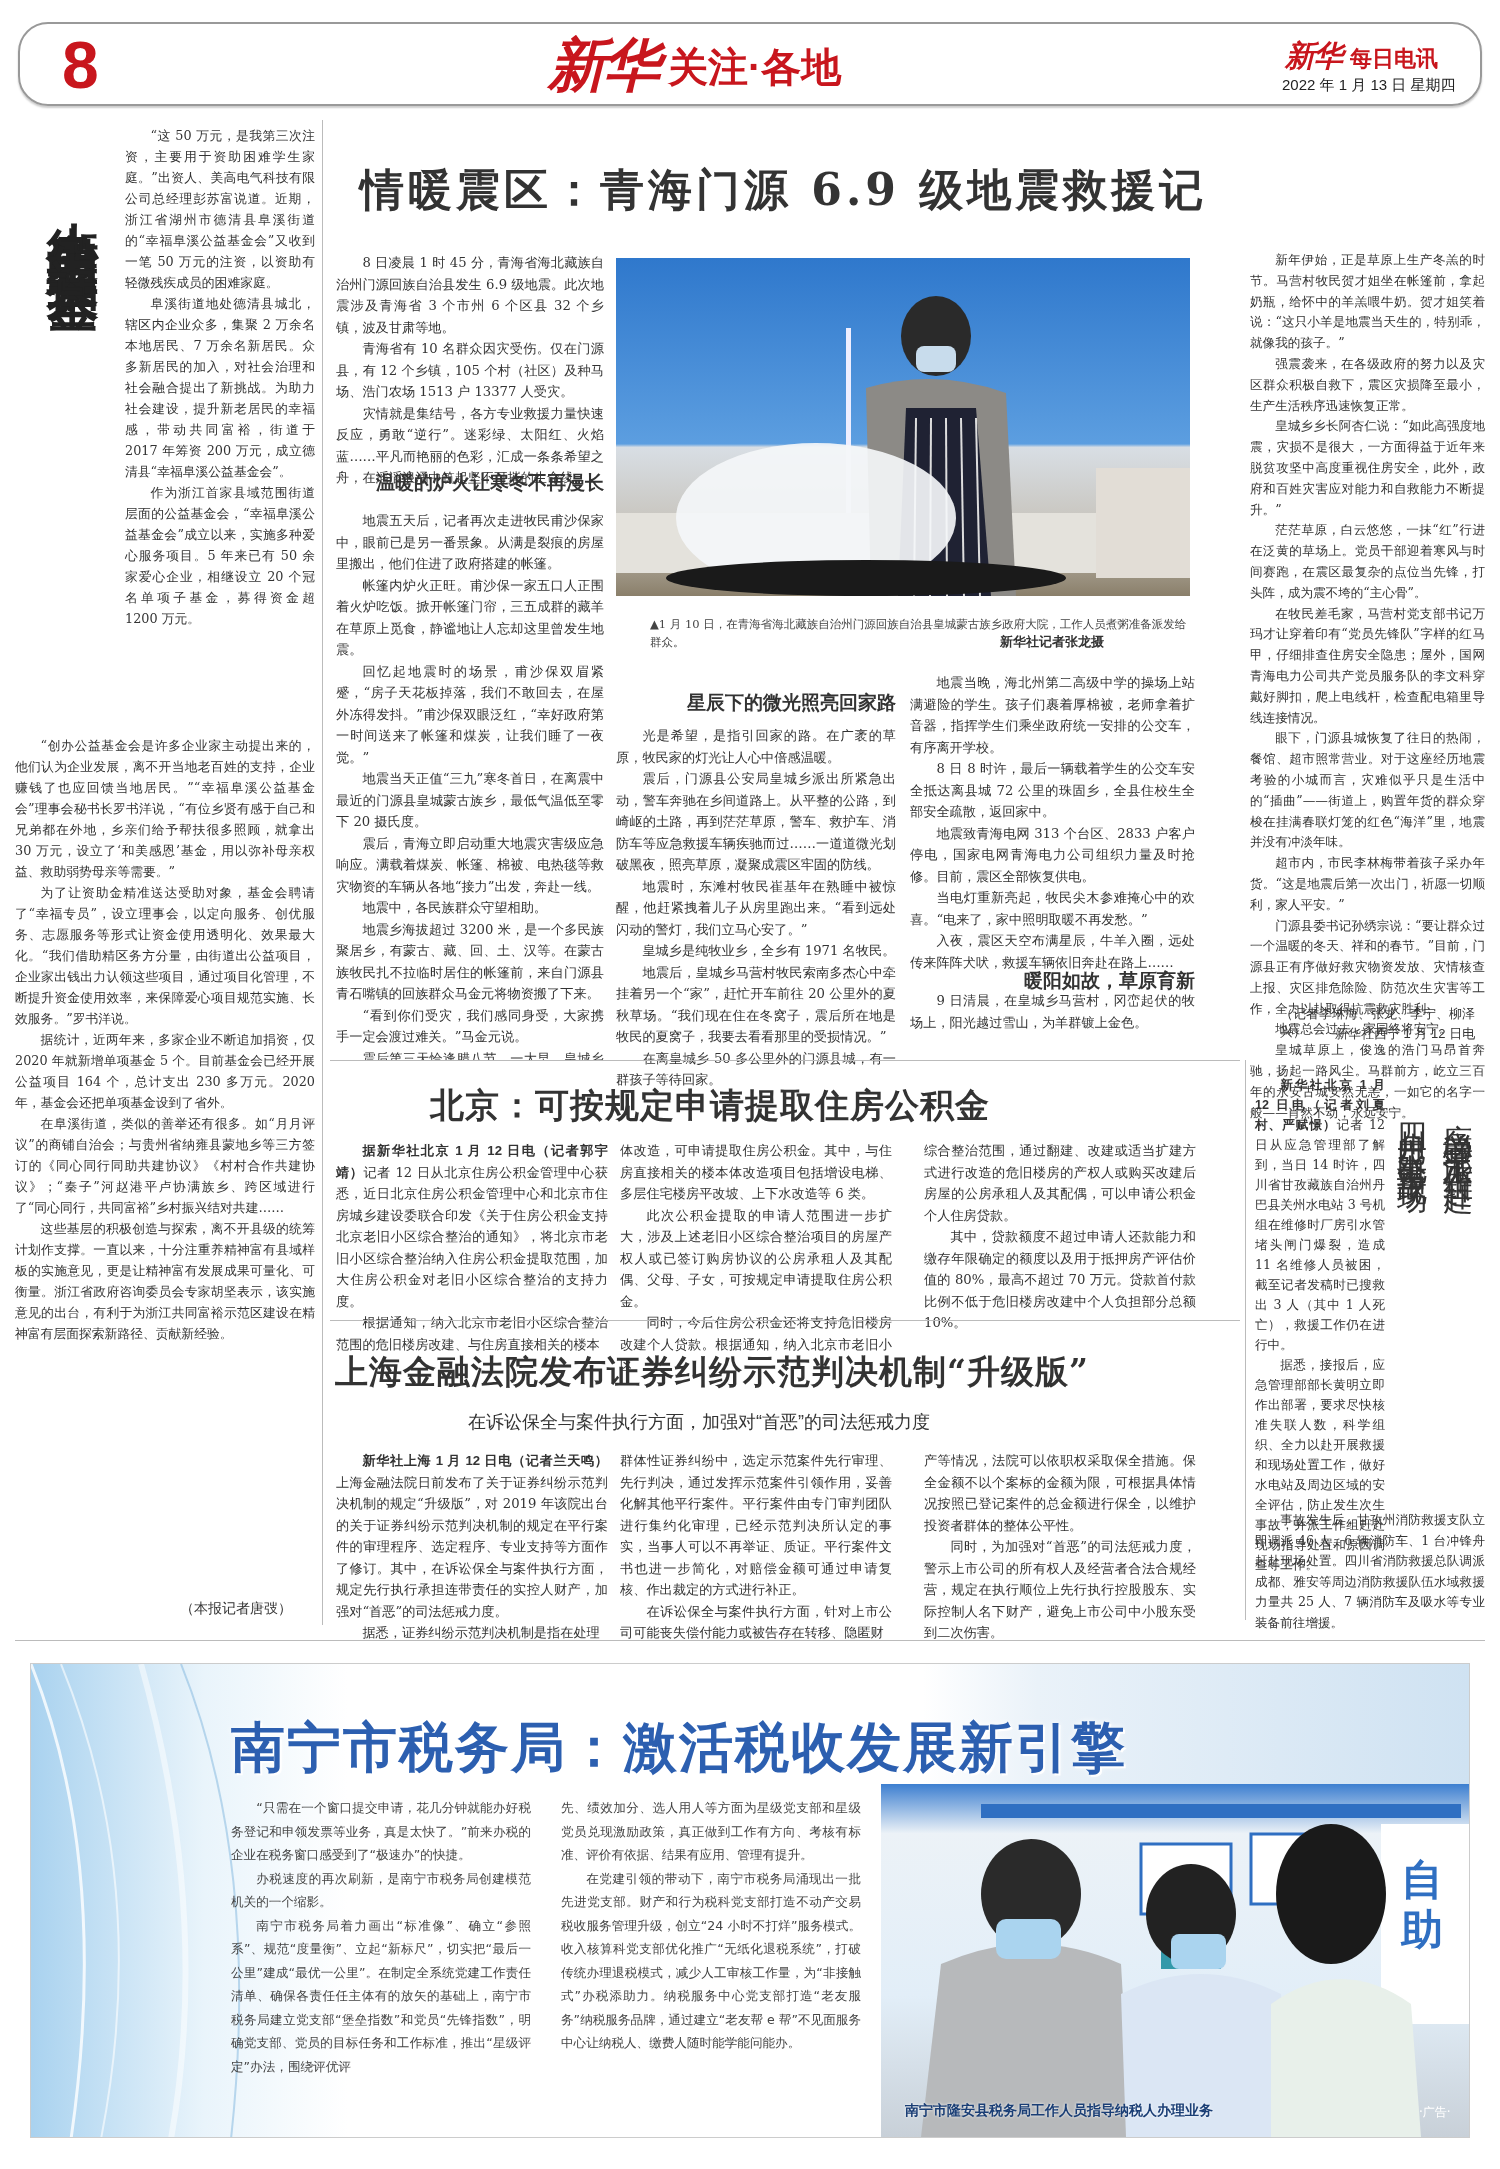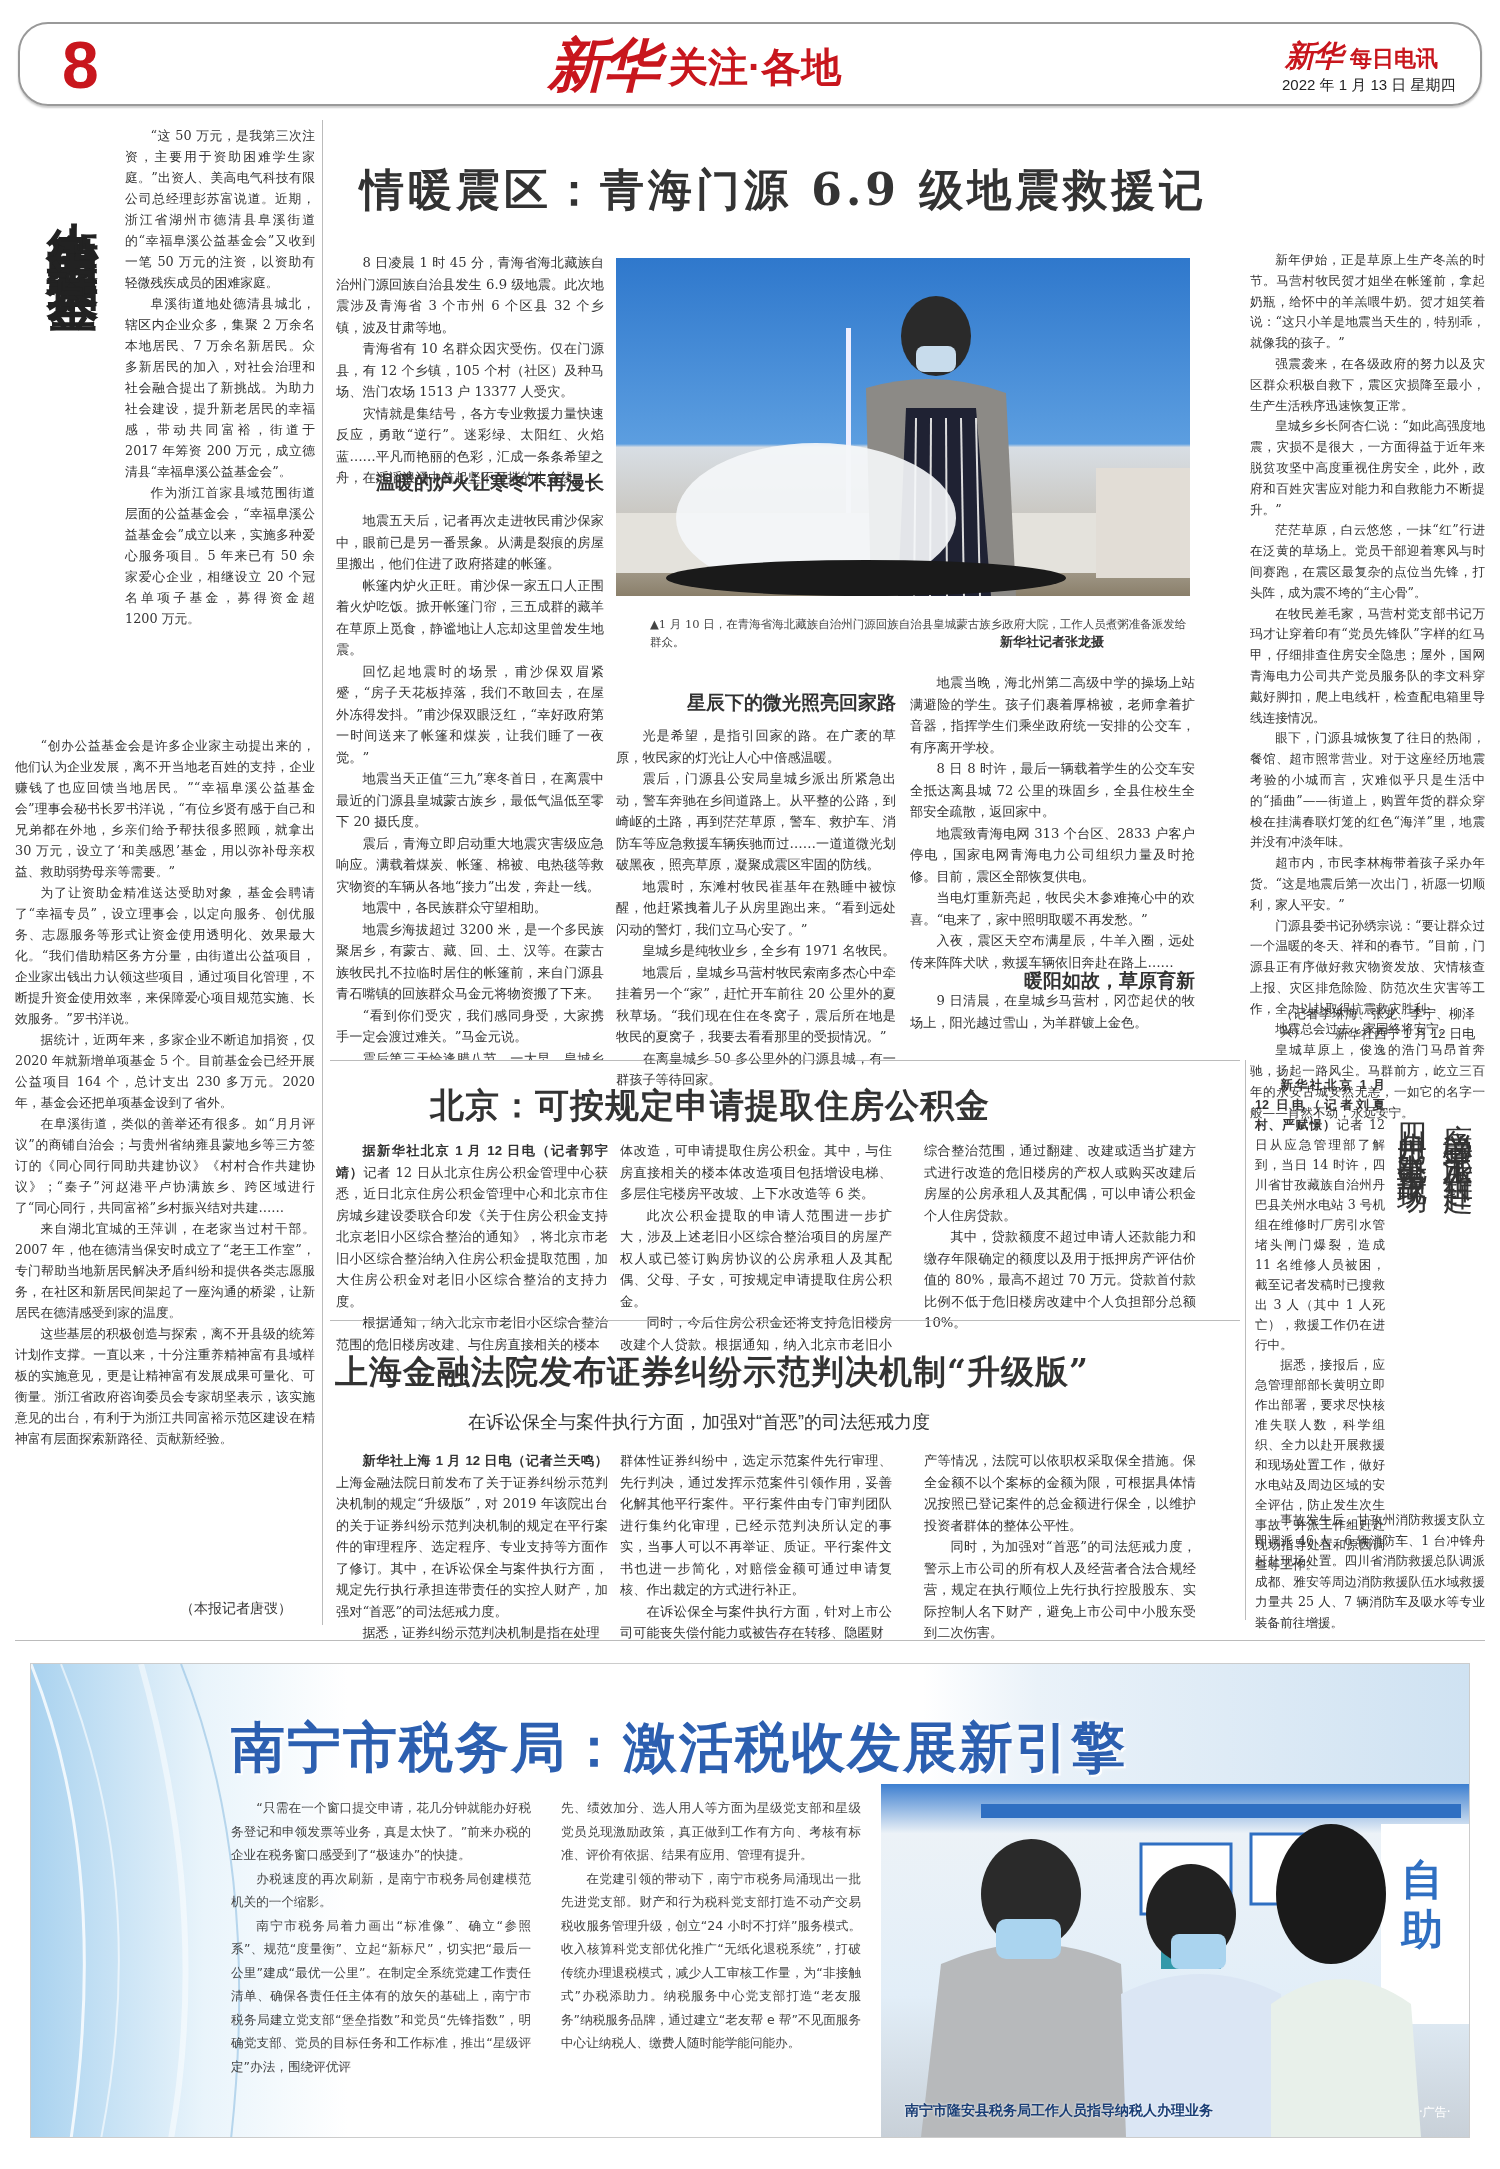--- a/index.html
+++ b/index.html
@@ -44,21 +44,20 @@
 <div class="abs kaiti col" style="left:125px;top:125px;width:190px">
   <p>“这 50 万元，是我第三次注资，主要用于资助困难学生家庭。”出资人、美高电气科技有限公司总经理彭苏富说道。近期，浙江省湖州市德清县阜溪街道的“幸福阜溪公益基金会”又收到一笔 50 万元的注资，以资助有轻微残疾成员的困难家庭。</p>
   <p>阜溪街道地处德清县城北，辖区内企业众多，集聚 2 万余名本地居民、7 万余名新居民。众多新居民的加入，对社会治理和社会融合提出了新挑战。为助力社会建设，提升新老居民的幸福感，带动共同富裕，街道于 2017 年筹资 200 万元，成立德清县“幸福阜溪公益基金会”。</p>
   <p>作为浙江首家县域范围街道层面的公益基金会，“幸福阜溪公益基金会”成立以来，实施多种爱心服务项目。5 年来已有 50 余家爱心企业，相继设立 20 个冠名单项子基金，募得资金超 1200 万元。</p>
 </div>
 <div class="abs kaiti col" style="left:15px;top:735px;width:300px;text-indent:0">
   <p>“创办公益基金会是许多企业家主动提出来的，他们认为企业发展，离不开当地老百姓的支持，企业赚钱了也应回馈当地居民。”“幸福阜溪公益基金会”理事会秘书长罗书洋说，“有位乡贤有感于自己和兄弟都在外地，乡亲们给予帮扶很多照顾，就拿出 30 万元，设立了‘和美感恩’基金，用以弥补母亲权益、救助弱势母亲等需要。”</p>
   <p>为了让资助金精准送达受助对象，基金会聘请了“幸福专员”，设立理事会，以定向服务、创优服务、志愿服务等形式让资金使用透明化、效果最大化。“我们借助精区务方分量，由街道出公益项目，企业家出钱出力认领这些项目，通过项目化管理，不断提升资金使用效率，来保障爱心项目规范实施、长效服务。”罗书洋说。</p>
   <p>据统计，近两年来，多家企业不断追加捐资，仅 2020 年就新增单项基金 5 个。目前基金会已经开展公益项目 164 个，总计支出 230 多万元。2020 年，基金会还把单项基金设到了省外。</p>
   <p>在阜溪街道，类似的善举还有很多。如“月月评议”的商铺自治会；与贵州省纳雍县蒙地乡等三方签订的《同心同行同助共建协议》《村村合作共建协议》；“秦子”河赵港平卢协满族乡、跨区域进行了“同心同行，共同富裕”乡村振兴结对共建……</p>
-  <p>来自湖北宜城的王萍训，在老家当过村干部。2007 年，他在德清当保安时成立了“老王工作室”，专门帮助当地新居民解决矛盾纠纷和提供各类志愿服务，在社区和新居民间架起了一座沟通的桥梁，让新居民在德清感受到家的温度。</p>
   <p>这些基层的积极创造与探索，离不开县级的统筹计划作支撑。一直以来，十分注重养精神富有县域样板的实施意见，更是让精神富有发展成果可量化、可衡量。浙江省政府咨询委员会专家胡坚表示，该实施意见的出台，有利于为浙江共同富裕示范区建设在精神富有层面探索新路径、贡献新经验。</p>
 </div>
 <div class="abs" style="left:180px;top:1600px;font-family:'Liberation Sans',sans-serif;font-size:14px;color:#333">（本报记者唐弢）</div>
 
 <div class="abs h1" style="left:360px;top:160px;font-size:44px;line-height:60px">情暖震区：青海门源 6.9 级地震救援记</div>
 <div class="abs col" style="left:336px;top:252px;width:268px">
   <p>8 日凌晨 1 时 45 分，青海省海北藏族自治州门源回族自治县发生 6.9 级地震。此次地震涉及青海省 3 个市州 6 个区县 32 个乡镇，波及甘肃等地。</p>
   <p>青海省有 10 名群众因灾受伤。仅在门源县，有 12 个乡镇，105 个村（社区）及种马场、浩门农场 1513 户 13377 人受灾。</p>
   <p>灾情就是集结号，各方专业救援力量快速反应，勇敢“逆行”。迷彩绿、太阳红、火焰蓝……平凡而艳丽的色彩，汇成一条条希望之舟，在滔滔浪涌中筑起坚不可摧的生命线。</p>
 </div>

